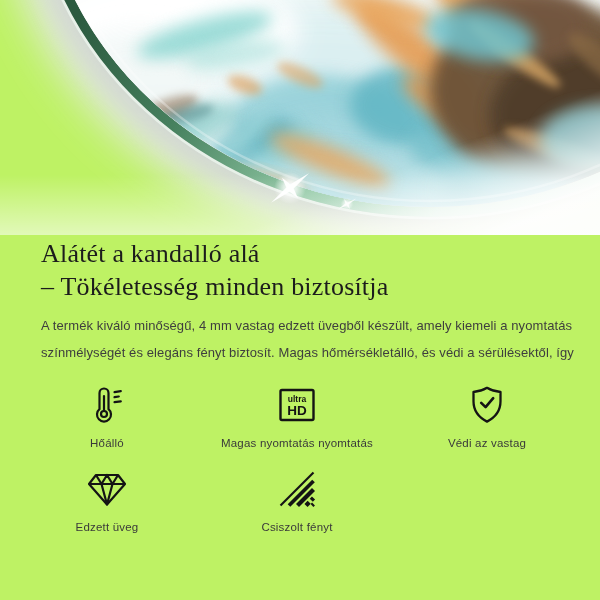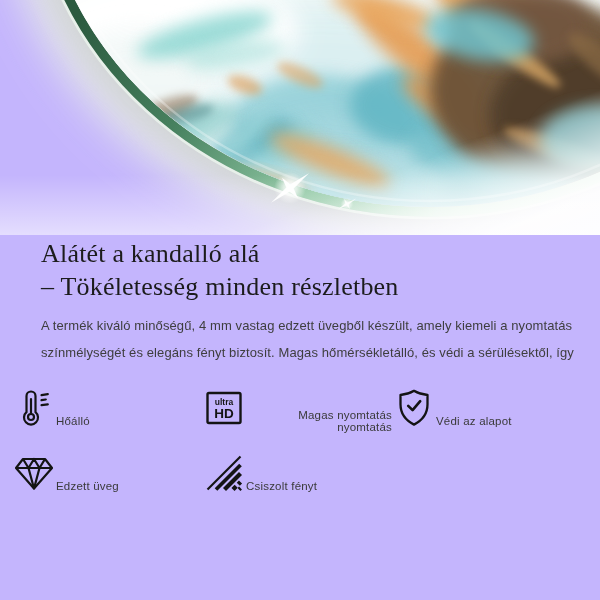--- a/index.html
+++ b/index.html
@@ -1,27 +1,27 @@
 <!DOCTYPE html>
 <html><head>
 <meta charset="utf-8">
 <style>
   html,body{margin:0;padding:0;background:#fff;}
-  .page{width:600px;height:600px;background:#c4b5fd;overflow:hidden;position:relative;
+  .page{width:600px;height:600px;background:#bef264;overflow:hidden;position:relative;
         font-family:"Liberation Sans",sans-serif;}
   .hero{height:235px;position:relative;overflow:hidden;}
   .hero svg{display:block;}
   .headline{font-family:"Liberation Serif",serif;font-weight:400;color:#1c1c1c;
             font-size:26px;line-height:33px;margin:0 0 0 41px;padding-top:2px;letter-spacing:.2px;}
   .desc{margin:9px 0 0 41px;font-size:13px;line-height:27px;color:#3e3e3e;letter-spacing:.1px;}
   .desc div{white-space:nowrap;}
   .features{margin:17px 0 0 12px;display:grid;grid-template-columns:190px 190px 190px;row-gap:18px;}
-  .feature{display:flex;flex-direction:row;align-items:center;text-align:right;}
+  .feature{display:flex;flex-direction:column;align-items:center;}
   .feature .icon{height:44px;display:flex;align-items:flex-end;justify-content:center;}
-  .feature .label{margin-top:26px;font-size:11.5px;color:#3a3a3a;letter-spacing:.2px;}
+  .feature .label{margin-top:10px;font-size:11.5px;color:#3a3a3a;letter-spacing:.2px;}
   .icon svg{display:block;}
 </style>
 </head>
 <body>
 
 <div class="page">
 
   <div class="hero">
     <svg width="600" height="235" viewBox="0 0 600 235">
       <defs>
@@ -127,21 +127,21 @@
         <path d="M -24 0 L -2.6 -2.6 L 0 -13 L 2.6 -2.6 L 24 0 L 2.6 2.6 L 0 13 L -2.6 2.6 Z" fill="#ffffff" opacity="0.85"></path>
       </g>
 
       <rect x="0" y="0" width="600" height="235" fill="url(#fadeBR)"></rect>
       <rect x="0" y="175" width="600" height="60" fill="url(#fadeB)"></rect>
     </svg>
   </div>
 
   <h1 class="headline">
     <span>Alátét a kandalló alá</span><br>
-    <span>– Tökéletesség minden részletben</span>
+    <span>– Tökéletesség minden biztosítja</span>
   </h1>
 
   <div class="desc">
     <div>A termék kiváló minőségű, 4 mm vastag edzett üvegből készült, amely kiemeli a nyomtatás</div>
     <div>színmélységét és elegáns fényt biztosít. Magas hőmérsékletálló, és védi a sérülésektől, így</div>
   </div>
 
   <div class="features">
 
     <div class="feature">
@@ -169,21 +169,21 @@
       <span class="label">Magas nyomtatás nyomtatás</span>
     </div>
 
     <div class="feature">
       <span class="icon">
         <svg width="44" height="44" viewBox="0 0 44 44" fill="none" stroke="#141414" stroke-width="2.3" stroke-linecap="round" stroke-linejoin="round">
           <path d="M22 4.8 c3.8 2.3 8.6 3.8 13.5 4.2 v9.3 c0 9.8 -5.6 16.3 -13.5 20.3 C14.1 34.6 8.5 28.1 8.5 18.3 V9 c4.9 -0.4 9.7 -1.9 13.5 -4.2 Z"></path>
           <polyline points="16.2,19.8 20.6,24.2 28.2,15.2" stroke-width="2.6"></polyline>
         </svg>
       </span>
-      <span class="label">Védi az alapot</span>
+      <span class="label">Védi az vastag</span>
     </div>
 
     <div class="feature">
       <span class="icon">
         <svg width="44" height="44" viewBox="0 0 44 44" fill="none" stroke="#141414" stroke-width="2.2" stroke-linejoin="round">
           <path d="M11 8 H33 L40 17 L22 37.5 L4 17 Z"></path>
           <path d="M4 17 H40"></path>
           <path d="M11 8 L16.5 17 L22 8 L27.5 17 L33 8"></path>
           <path d="M16.5 17 L22 37.5 L27.5 17"></path>
         </svg>

